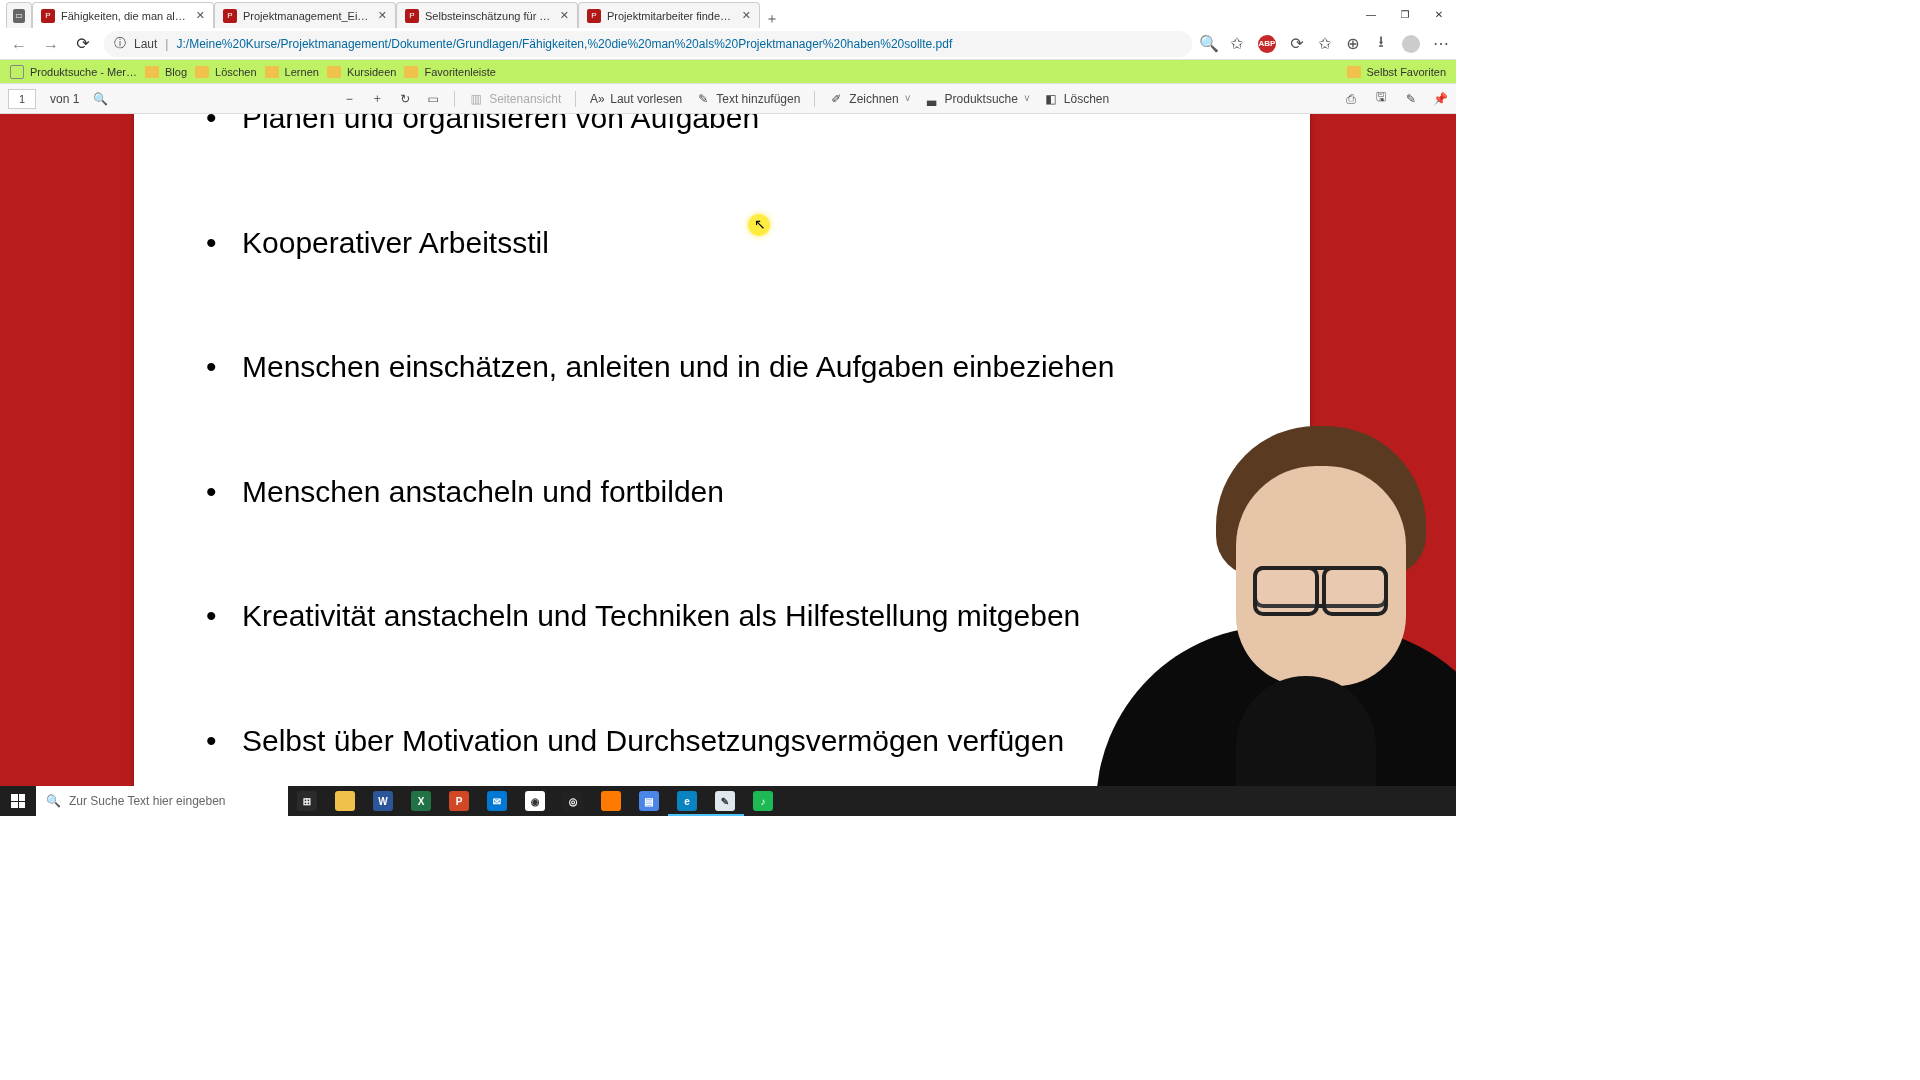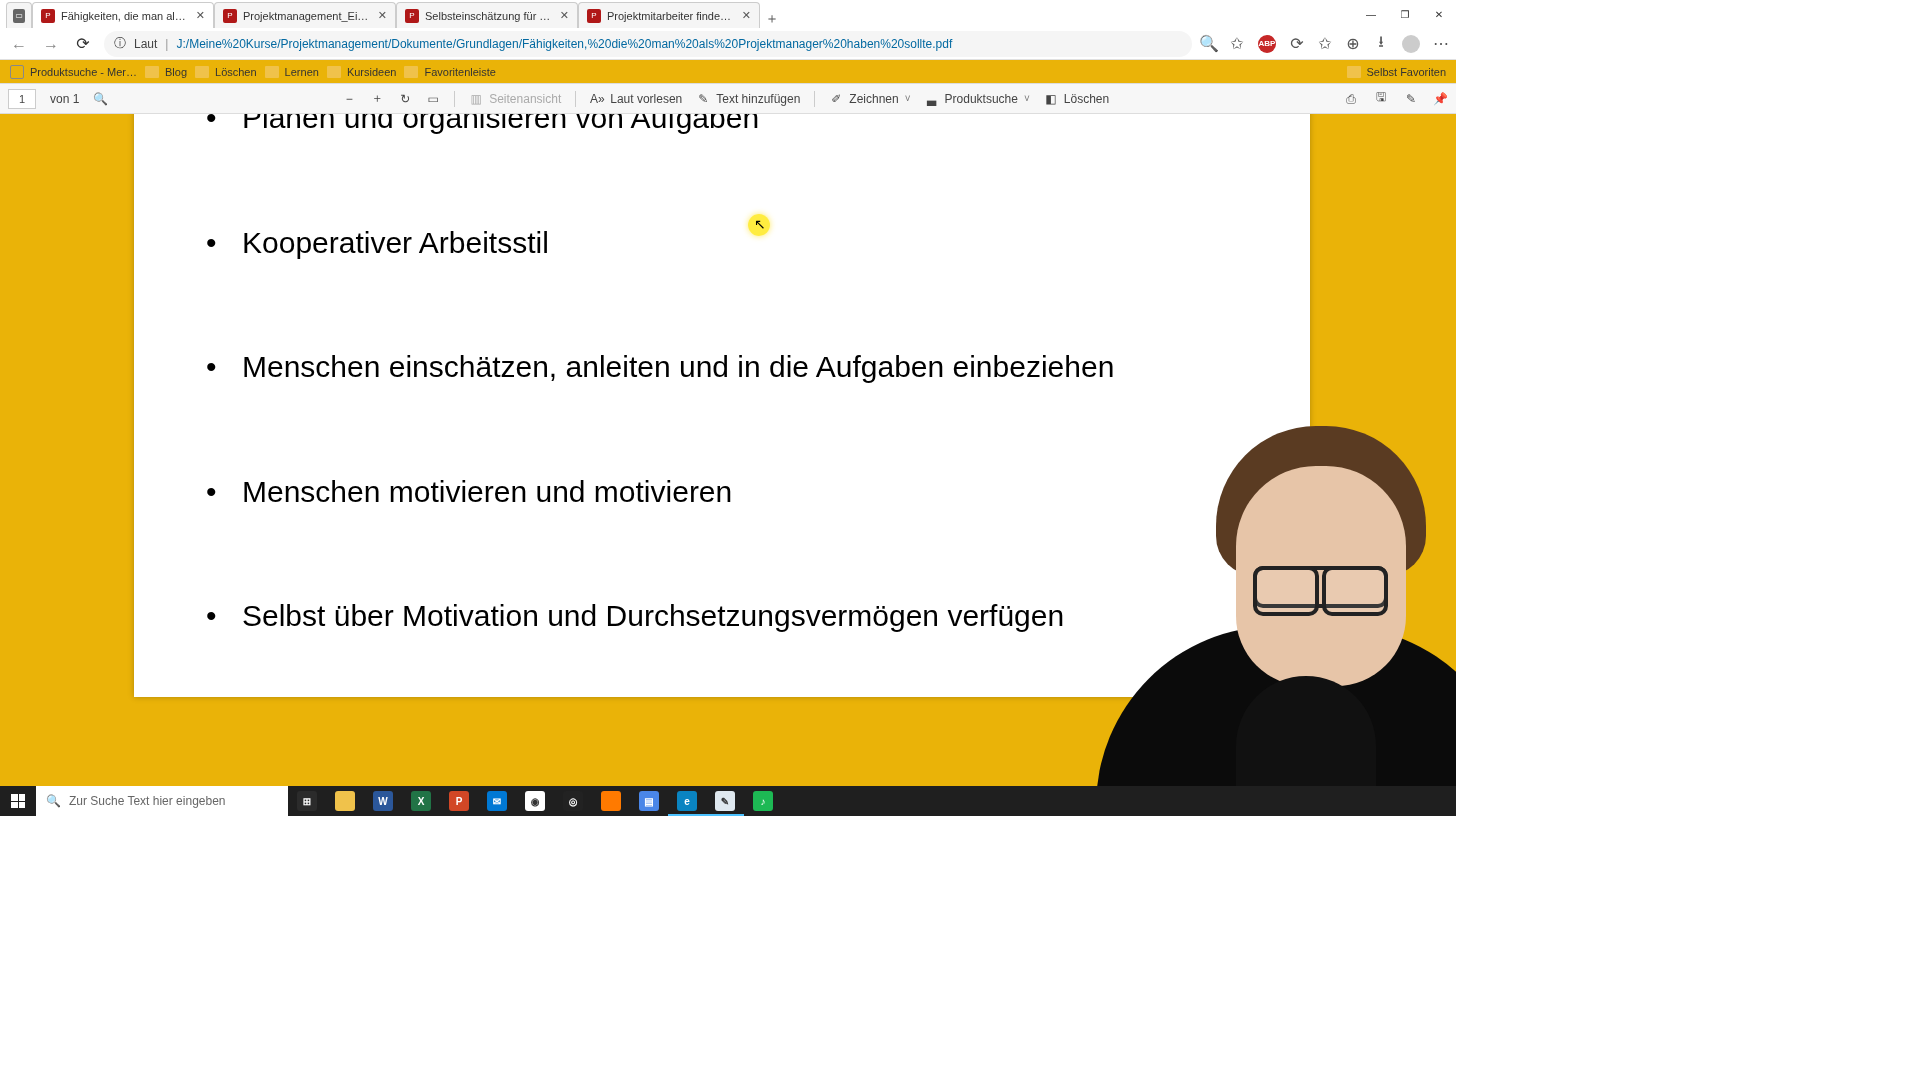--- a/index.html
+++ b/index.html
@@ -25,38 +25,38 @@
   .omnibox{flex:1;display:flex;align-items:center;gap:8px;height:26px;background:#f5f5f5;border-radius:13px;padding:0 10px;font-size:12px;color:#444}
   .omnibox .lock{display:flex;align-items:center;justify-content:center}
   .omnibox .scheme{color:#444}
   .omnibox .sep{color:#999}
   .omnibox .path{color:#0369a1;white-space:nowrap;overflow:hidden;text-overflow:ellipsis;flex:1}
   .omniactions{display:flex;gap:14px;align-items:center;color:#555}
   .abp{width:18px;height:18px;border-radius:9px;background:#c62828;color:#fff;font-size:8px;font-weight:700;display:flex;align-items:center;justify-content:center}
   .avatar{width:18px;height:18px;border-radius:9px;background:#ccc}
 
   
-  .bookbar{height:24px;background:#eab308;display:flex;align-items:center;padding:0 10px;gap:8px;font-size:11px;color:#333;border-bottom:1px solid #ddd}
+  .bookbar{height:24px;background:#bef264;display:flex;align-items:center;padding:0 10px;gap:8px;font-size:11px;color:#333;border-bottom:1px solid #ddd}
   .bookbar .bk{display:flex;align-items:center;gap:6px}
   .bookbar .folder{width:14px;height:12px;background:#f0c24b;border-radius:1px}
   .bookbar .spacer{flex:1}
 
   
   .pdf-toolbar{height:30px;background:#f7f7f7;border-bottom:1px solid #ddd;display:flex;align-items:center;font-size:12px;color:#444;padding:0 8px;gap:16px}
   .pdf-toolbar .pagebox{width:28px;height:20px;border:1px solid #ccc;background:#fff;text-align:center;font-size:11px;display:flex;align-items:center;justify-content:center}
   .pdf-toolbar .grp{display:flex;align-items:center;gap:14px}
   .pdf-toolbar .btn{display:flex;align-items:center;gap:6px;color:#444;font-size:12px}
   .pdf-toolbar .btn.disabled{color:#aaa}
   .pdf-toolbar .center{flex:1;display:flex;justify-content:center}
   .pdf-toolbar .right{display:flex;align-items:center;gap:16px}
   .icn{display:inline-flex;width:14px;height:14px;align-items:center;justify-content:center}
   .chev{font-size:10px;color:#777}
 
   
-  .doc-area{position:absolute;top:114px;left:0;right:0;bottom:0;background:#eab308;overflow:hidden}
+  .doc-area{position:absolute;top:114px;left:0;right:0;bottom:0;background:#b91c1c;overflow:hidden}
   .page{position:absolute;top:-6px;left:134px;width:1176px;background:#fff;box-shadow:0 0 6px rgba(0,0,0,0.25);padding:0 72px 60px 72px}
   .bullets{font-family:Arial,sans-serif;font-size:30px;color:#000;line-height:1.35}
   .bullets li{list-style:none;position:relative;padding-left:36px;margin-top:84px}
   .bullets li:first-child{margin-top:-10px}
   .bullets li::before{content:"\2022";position:absolute;left:0;top:0;font-size:30px}
 
   
   .cursor-hl{position:absolute;width:22px;height:22px;border-radius:11px;background:rgba(255,230,0,0.75);box-shadow:0 0 6px rgba(255,220,0,0.6)}
   .cursor-arrow{position:absolute;font-size:14px;color:#000}
 
@@ -225,21 +225,22 @@
     <span class="icn">📌</span>
   </div>
 </div>
 
 <div class="doc-area">
   <div class="page">
     <ul class="bullets">
       <li><span>Planen und organisieren von Aufgaben</span></li>
       <li><span>Kooperativer Arbeitsstil</span></li>
       <li><span>Menschen einschätzen, anleiten und in die Aufgaben einbeziehen</span></li>
-      <li><span>Menschen motivieren und motivieren</span></li>
+      <li><span>Menschen anstacheln und fortbilden</span></li>
+      <li><span>Kreativität anstacheln und Techniken als Hilfestellung mitgeben</span></li>
       <li><span>Selbst über Motivation und Durchsetzungsvermögen verfügen</span></li>
     </ul>
   </div>
 
   <div class="cursor-hl" style="left:748px;top:100px"></div>
   <div class="cursor-arrow" style="left:754px;top:102px">↖</div>
 
   <div class="webcam">
     <div class="shirt"></div>
     <div class="hair"></div>

